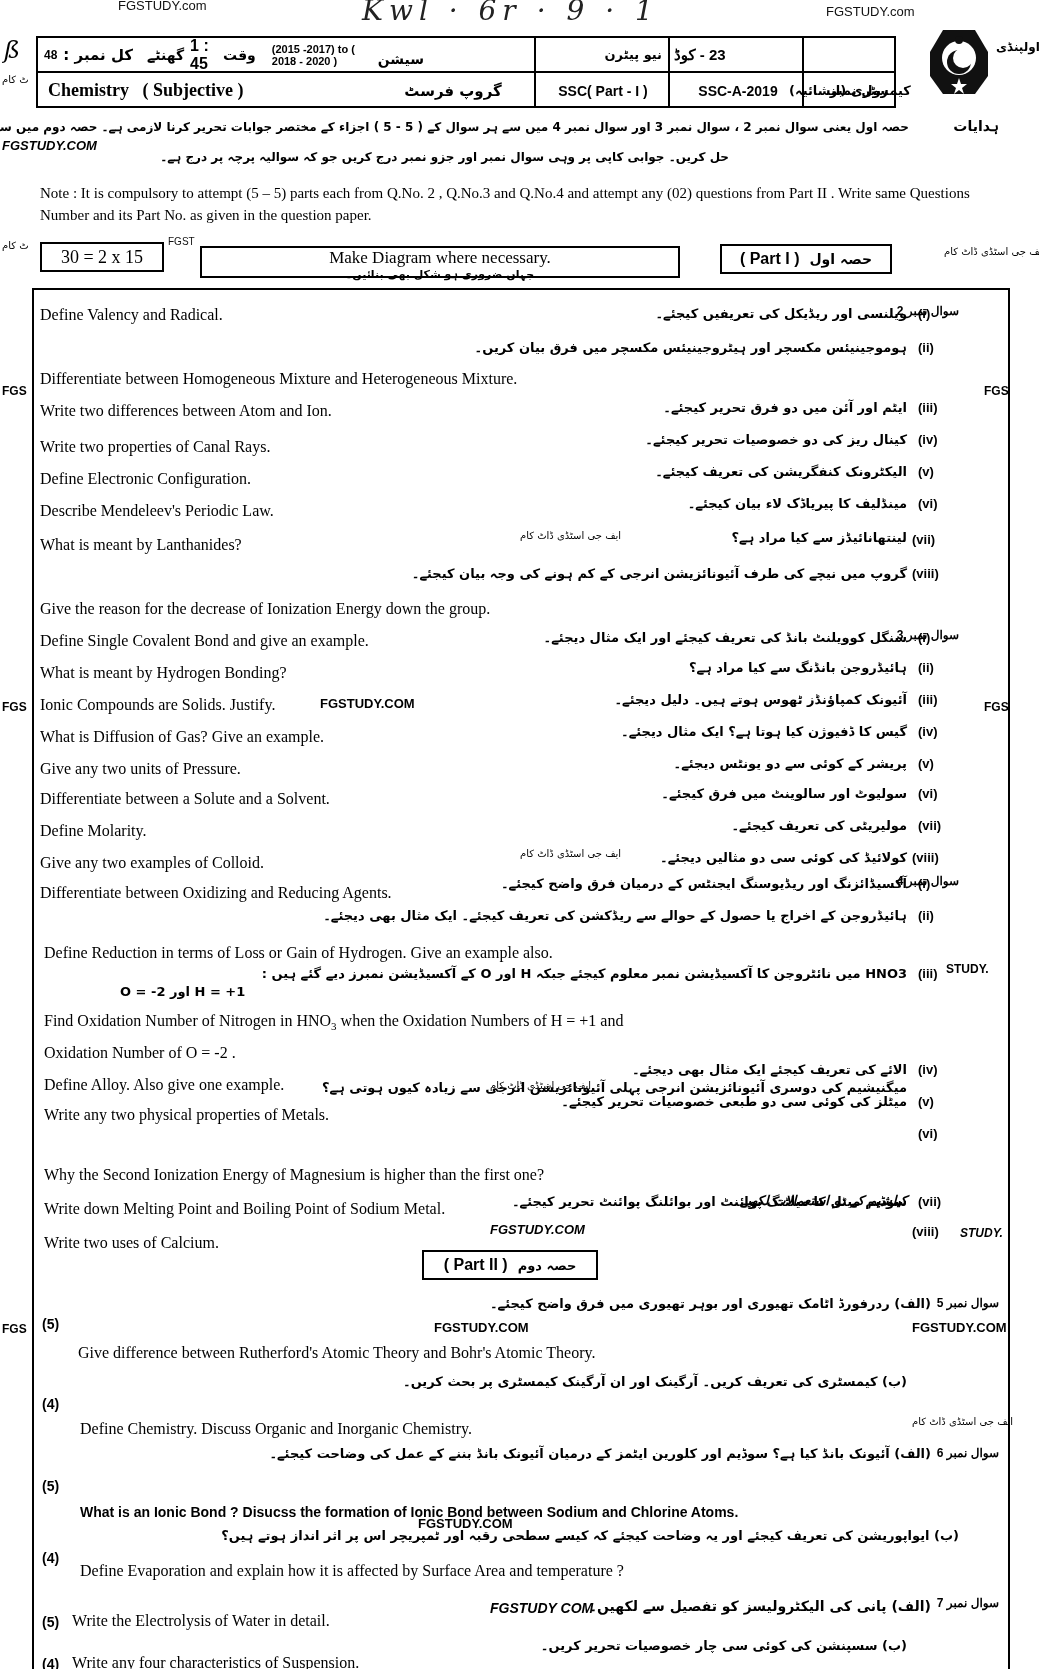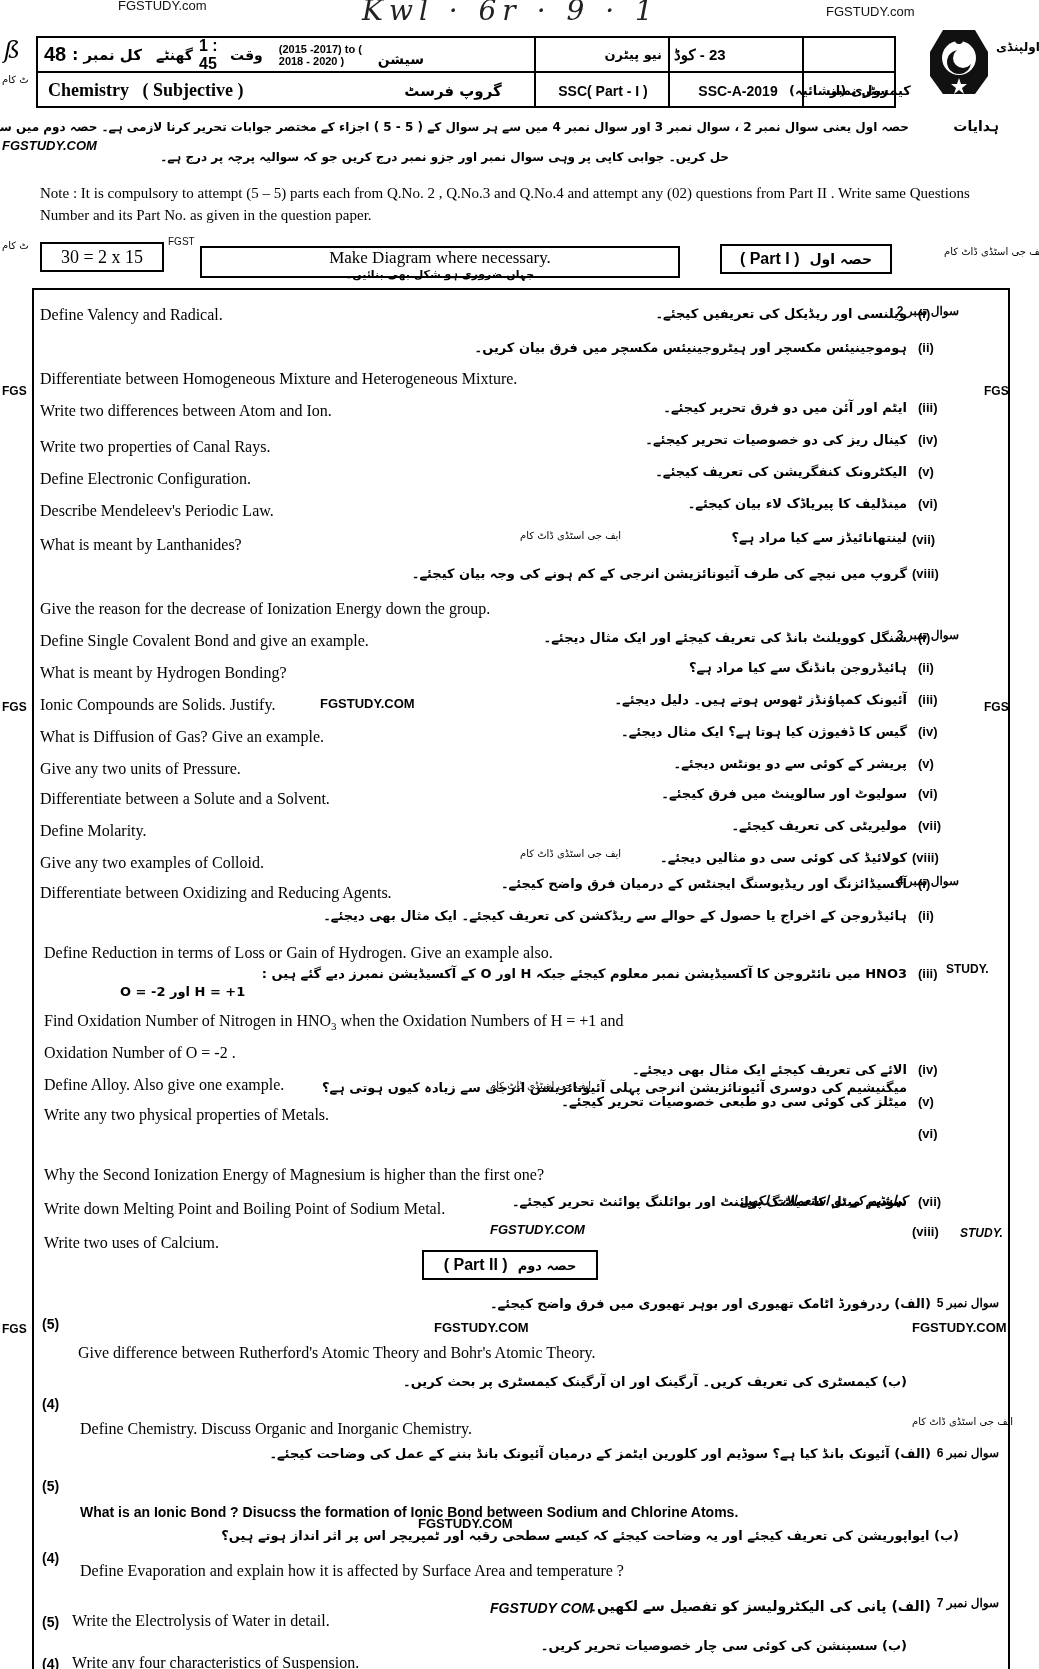--- a/index.html
+++ b/index.html
@@ -40,21 +40,21 @@
 <div class="abs wm" style="left:118px;top:-2px;">FGSTUDY.com</div>
 <div class="abs wm" style="left:826px;top:4px;">FGSTUDY.com</div>
 <div class="abs" style="left:362px;top:-6px;font-family:'DejaVu Serif',serif;font-style:italic;font-size:28px;letter-spacing:6px;color:#222;">Kwl · 6r · 9 · 1</div>
 
 <div class="abs" style="left:4px;top:36px;font-family:'DejaVu Serif',serif;font-size:24px;font-style:italic;">ß</div>
 <div class="abs urdu-sm" style="left:2px;top:74px;">ٹ کام</div>
 
 <div class="hdr">
   <div class="row row1">
     <div class="cell" style="left:6px;width:380px;gap:6px;">
-      <span class="sans-b" style="font-size:20px;">48</span>
+      <span class="sans-b" style="font-size:12px;">48</span>
       <span class="urdu" style="font-size:15px;">کل نمبر :</span>
       <span class="urdu" style="font-size:14px;margin-left:8px;">گھنٹے</span>
       <span class="sans-b" style="font-size:16px;">1 : 45</span>
       <span class="urdu" style="font-size:14px;">وقت</span>
       <span class="sans-b" style="font-size:11px;margin-left:10px;">(2015 -2017) to ( 2018 - 2020 )</span>
       <span class="urdu" style="font-size:14px;margin-top:8px;">سیشن</span>
     </div>
     <div class="vline" style="left:496px;"></div>
     <div class="cell" style="left:500px;width:130px;justify-content:flex-end;padding-right:6px;">
       <span class="urdu" style="font-size:13px;">نیو پیٹرن</span>

